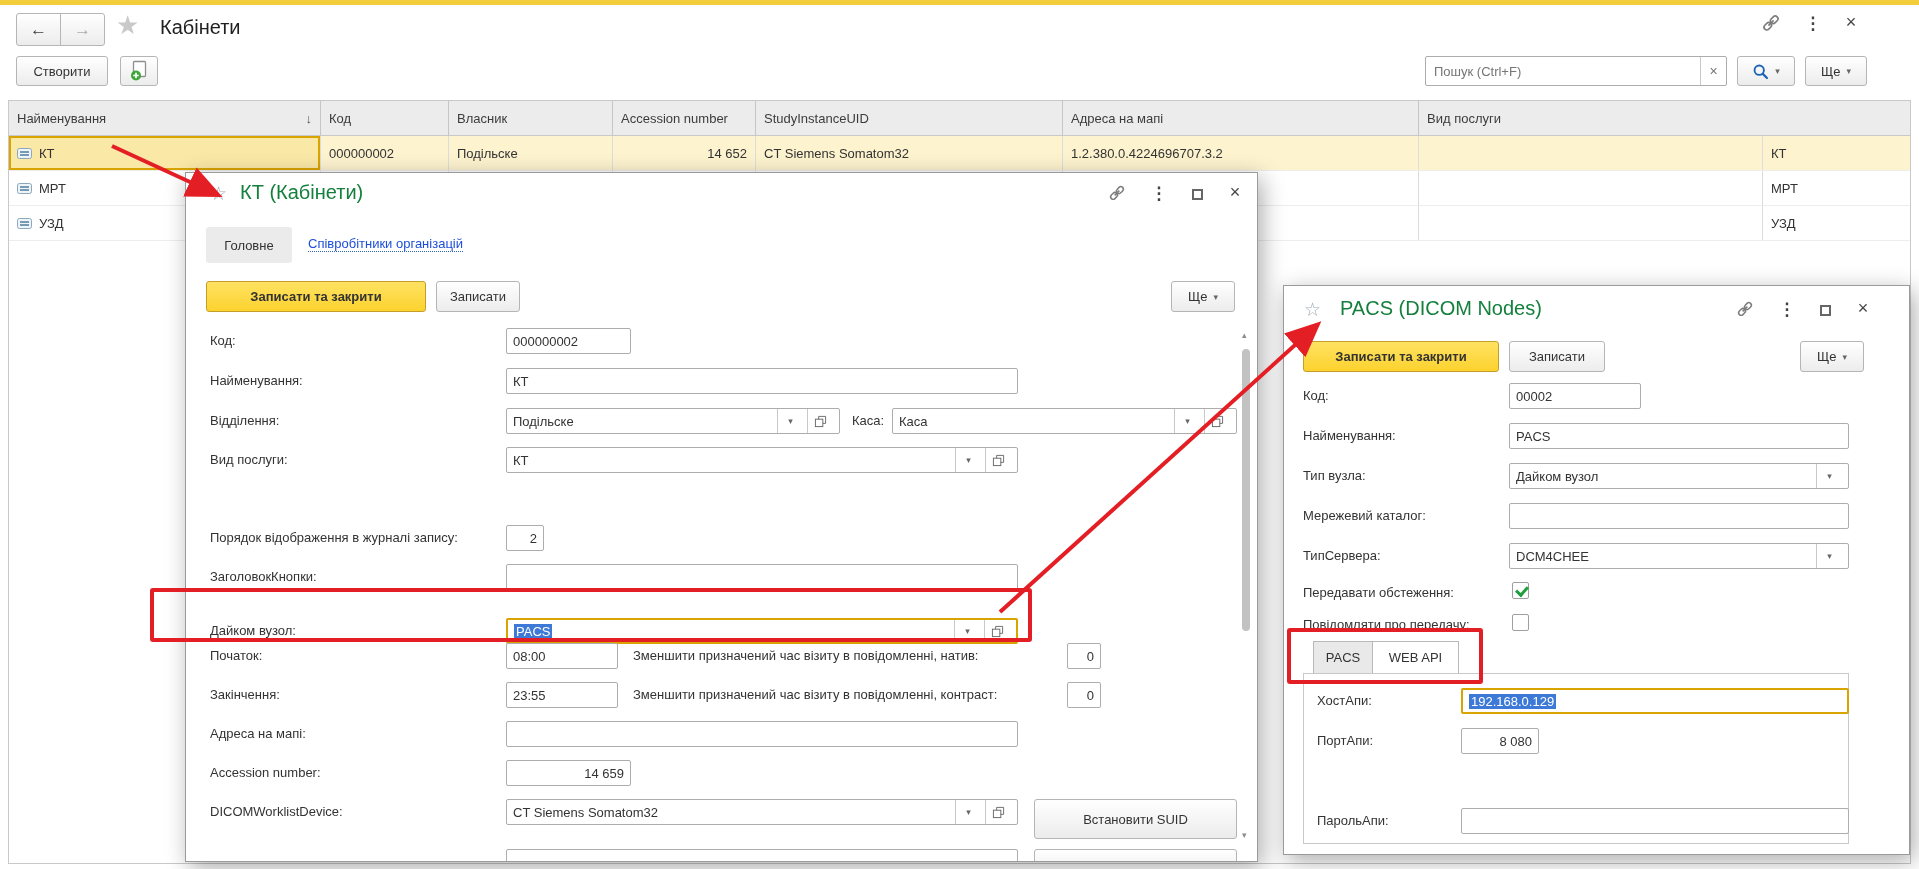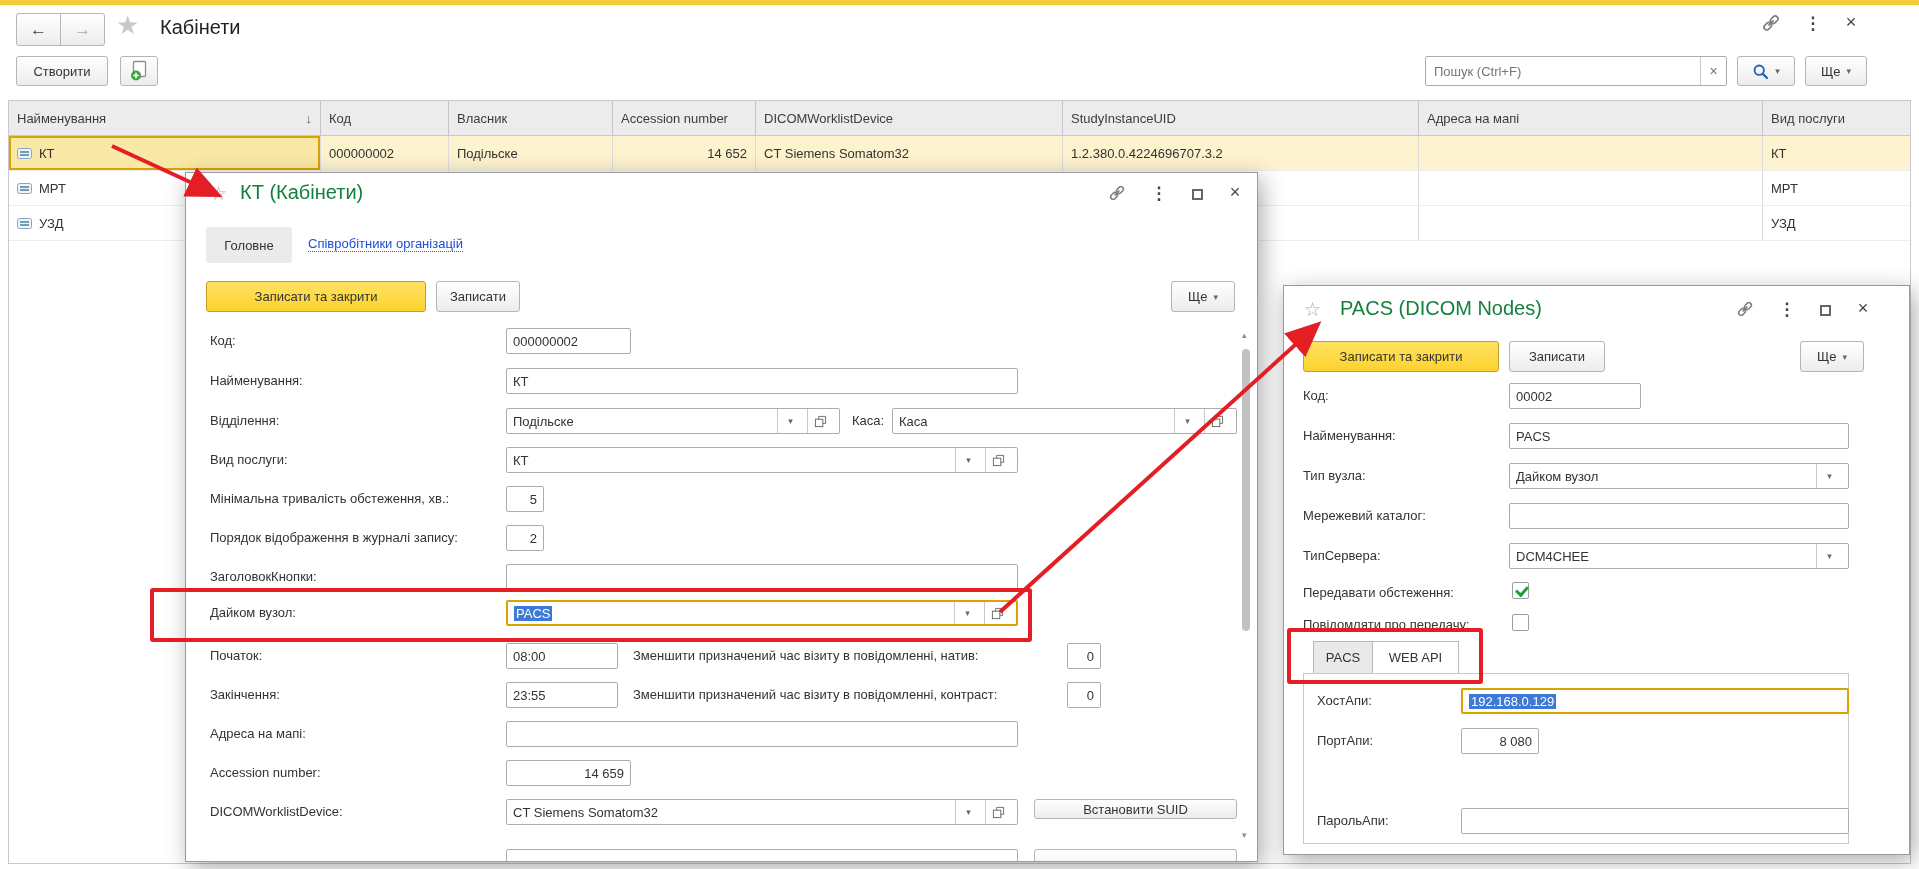--- a/index.html
+++ b/index.html
@@ -3,21 +3,21 @@
 <meta charset="utf-8">
 <style>
   html,body{margin:0;padding:0;background:#fff}
   #app{position:relative;width:1919px;height:869px;background:#fff;overflow:hidden;
        font-family:"Liberation Sans",sans-serif;color:#333;font-size:13px}
   .abs{position:absolute}
   
   .btn{position:absolute;display:flex;align-items:center;justify-content:center;gap:6px;
        background:linear-gradient(#fff,#ececec);border:1px solid #b5b5b5;border-radius:3px;
        font-size:13px;color:#333;box-sizing:border-box;white-space:nowrap}
-  .btn.yellow{background:linear-gradient(#ffe262,#fcd22e);border-color:#c39f2a;font-weight:normal}
+  .btn.yellow{background:linear-gradient(#ffe262,#fcd22e);border-color:#c39f2a;font-weight:bold}
   .dd{font-size:9px;color:#666}
   
   .inp{position:absolute;background:#fff;border:1px solid #adadad;border-radius:2px;box-sizing:border-box;
        height:26px;display:flex;align-items:center;padding:0 6px;font-size:13px;overflow:hidden}
   .inp .val{flex:1;white-space:nowrap;overflow:hidden}
   .inp.num .val{text-align:right}
   .inp.focus{border:2px solid #d9a400}
   .cbtn{width:25px;align-self:stretch;margin:0 0 0 4px;border-left:1px solid #c9c9c9;display:flex;
         align-items:center;justify-content:center;color:#555;flex:none}
   .sel{background:#3d79d6;color:#fff;padding:0 2px}
@@ -129,23 +129,20 @@
       <div class="tcell">
           <span>Код</span>
         </div>
       <div class="tcell">
           <span>Власник</span>
         </div>
       <div class="tcell">
           <span>Accession number</span>
         </div>
       <div class="tcell">
-          <span>DICOMWorklistDevice</span>
-        </div>
-      <div class="tcell">
           <span>StudyInstanceUID</span>
         </div>
       <div class="tcell">
           <span>Адреса на мапі</span>
         </div>
       <div class="tcell" style="border-right:none">
           <span>Вид послуги</span>
         </div>
     </div>
 
@@ -334,42 +331,36 @@
           </span>
         <span class="cbtn">
             <svg width="13" height="13" viewBox="0 0 14 14">
               <rect x="1.5" y="4.5" width="8" height="8" fill="#fff" stroke="#666"></rect>
               <path d="M5 4.5V1.5h7.5V9h-3" fill="none" stroke="#666"></path>
             </svg>
           </span>
       </div>
     </div>
 
-    <div class="frow" style="top:313px">
-      <span class="lbl" style="left:24px">Мінімальна тривалість обстеження, хв.:</span>
-      <div class="inp num" style="left:320px;width:38px">
-          <span class="val">5</span>
-        </div>
-    </div>
 
     <div class="frow" style="top:352px">
       <span class="lbl" style="left:24px">Порядок відображення в журналі запису:</span>
       <div class="inp num" style="left:320px;width:38px">
           <span class="val">2</span>
         </div>
     </div>
 
     <div class="frow" style="top:391px">
       <span class="lbl" style="left:24px">ЗаголовокКнопки:</span>
       <div class="inp" style="left:320px;width:512px">
           <span class="val"></span>
         </div>
     </div>
 
-    <div class="frow" style="top:427px">
+    <div class="frow" style="top:445px">
       <span class="lbl" style="left:24px">Дайком вузол:</span>
       <div class="inp focus" style="left:320px;width:512px">
         <span class="val"><span class="sel">PACS</span></span>
         <span class="cbtn">
             <span class="dd">▾</span>
           </span>
         <span class="cbtn">
             <svg width="13" height="13" viewBox="0 0 14 14">
               <rect x="1.5" y="4.5" width="8" height="8" fill="#fff" stroke="#666"></rect>
               <path d="M5 4.5V1.5h7.5V9h-3" fill="none" stroke="#666"></path>
@@ -421,21 +412,21 @@
         <span class="cbtn">
             <span class="dd">▾</span>
           </span>
         <span class="cbtn">
             <svg width="13" height="13" viewBox="0 0 14 14">
               <rect x="1.5" y="4.5" width="8" height="8" fill="#fff" stroke="#666"></rect>
               <path d="M5 4.5V1.5h7.5V9h-3" fill="none" stroke="#666"></path>
             </svg>
           </span>
       </div>
-      <button class="btn" style="left:848px;top:0;width:203px;height:20px">Встановити SUID</button>
+      <button class="btn" style="left:848px;top:0;width:203px;height:40px">Встановити SUID</button>
     </div>
 
     <div class="frow" style="top:676px">
       <div class="inp" style="left:320px;width:512px"></div>
       <div class="btn" style="left:848px;top:0;width:203px;height:28px"></div>
     </div>
 
     <span class="sbarrow" style="left:1056px;top:158px">▴</span>
     <div class="sbthumb" style="left:1056px;top:176px;height:282px"></div>
     <span class="sbarrow" style="left:1056px;top:658px">▾</span>

